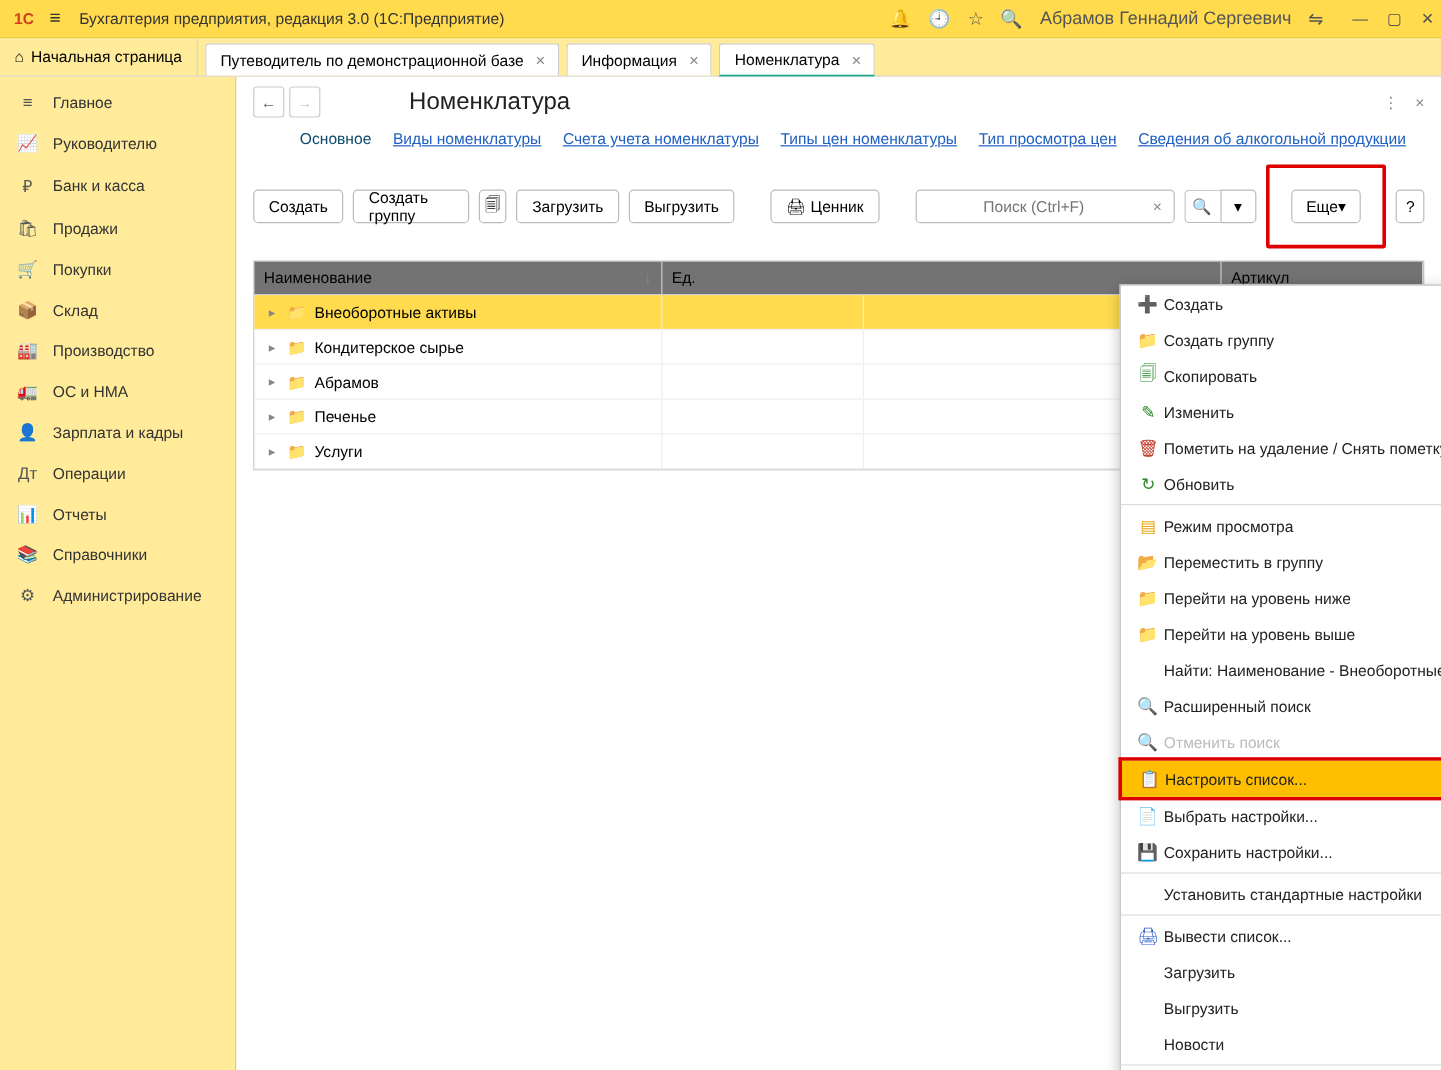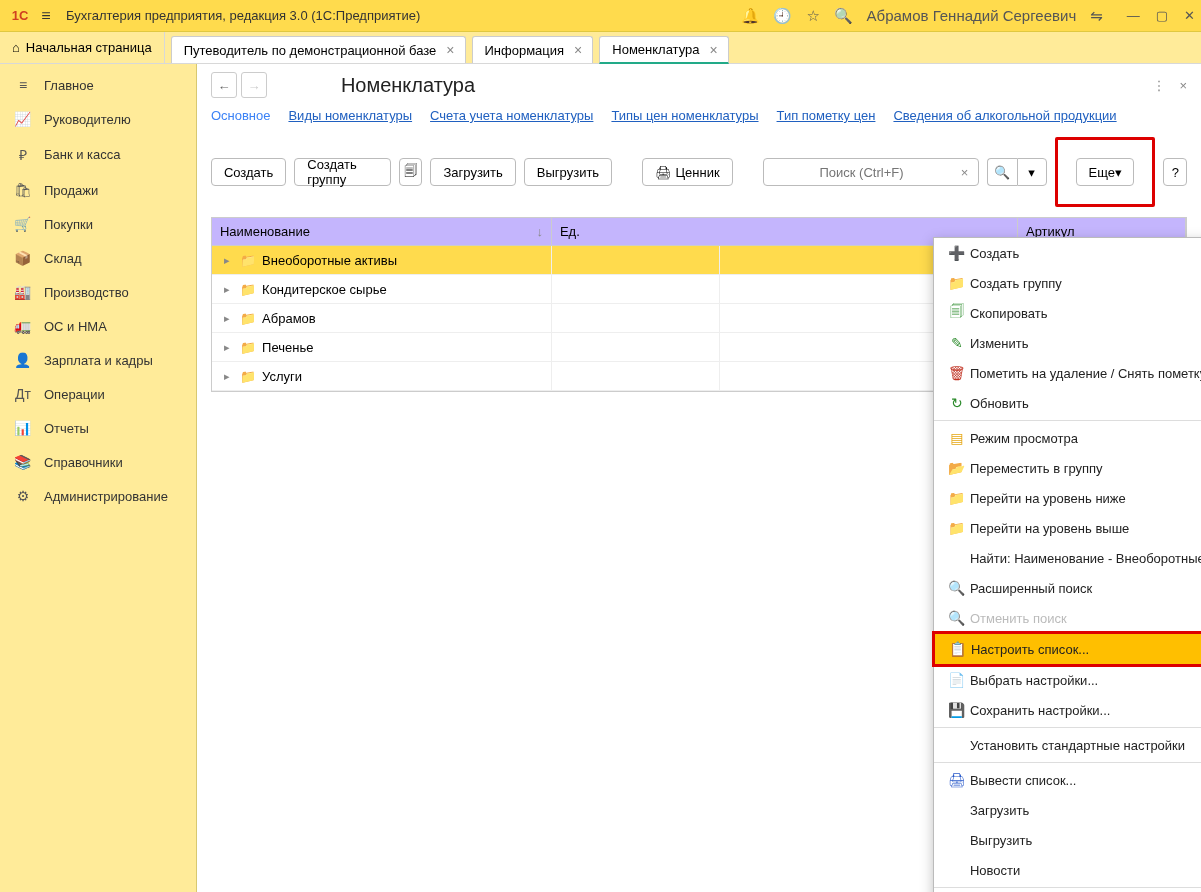--- a/index.html
+++ b/index.html
@@ -34,37 +34,37 @@
 .content { flex: 1; background: #fff; padding: 8px 14px; position: relative; }
 .navrow { display: flex; align-items: center; gap: 4px; margin-bottom: 6px; }
 .navbtn { width: 26px; height: 26px; border: 1px solid #ccc; background: #fff; border-radius: 3px; display: flex; align-items: center; justify-content: center; cursor: pointer; color: #666; }
 .navbtn.disabled { color: #ccc; }
 .page-title { font-size: 20px; padding-left: 70px; color: #222; }
 .page-icons { margin-left: auto; display: flex; gap: 14px; color: #888; }
 
 
 .subtabs { display: flex; gap: 18px; margin: 10px 0 14px; font-size: 13px; }
 .subtabs a { color: #2060c0; text-decoration: underline; cursor: pointer; }
-.subtabs .act { color: #3b82f6; text-decoration: none; }
+.subtabs .act { color: #0c4a6e; text-decoration: none; margin-left: 39px; }
 
 
 .toolbar { display: flex; align-items: center; gap: 8px; margin-bottom: 10px; }
 .btn { height: 28px; padding: 0 12px; border: 1px solid #bbb; border-radius: 4px; background: #fff; display: flex; align-items: center; cursor: pointer; font-size: 13px; }
 .btn.icon-only { padding: 0; width: 30px; justify-content: center; }
 .search-box { flex: 1; max-width: 255px; height: 28px; border: 1px solid #bbb; border-radius: 4px; display: flex; align-items: center; padding: 0 4px; }
 .search-box input { flex: 1; border: none; outline: none; font-size: 13px; padding: 0 6px; text-align: center; }
 .search-box .clr { width: 18px; text-align: center; color: #888; cursor: pointer; }
 .btn-group { display: flex; }
 .btn-group .btn:first-child { border-radius: 4px 0 0 4px; border-right: none; }
 .btn-group .btn:last-child { border-radius: 0 4px 4px 0; }
 .redbox { border: 3px solid #d00; padding: 18px; border-radius: 2px; text-align: right; }
 
 
 .table-wrap { border: 1px solid #ccc; }
-.thead { display: flex; background: #c4b5fd; border-bottom: 1px solid #ccc; height: 28px; align-items: flex-end; }
+.thead { display: flex; background: #737373; border-bottom: 1px solid #ccc; height: 28px; align-items: flex-end; }
 .th { padding: 6px 8px; border-right: 1px solid #ccc; font-size: 13px; display: flex; align-items: center; }
 .th.sortable::after { content: "↓"; margin-left: auto; color: #888; }
 .col-name { width: 340px; }
 .col-art { width: 168px; }
 .col-unit { flex: 1; }
 .trow { display: flex; height: 29px; align-items: center; border-bottom: 1px solid #eee; cursor: pointer; }
 .trow.sel { background: #ffdb4d; }
 .trow .cell { padding: 0 8px; border-right: 1px solid #eee; height: 100%; display: flex; align-items: center; gap: 6px; }
 .trow .cell.name { width: 340px; padding-left: 12px; }
 .trow .cell.art { width: 168px; }
@@ -196,21 +196,21 @@
         <span>⋮</span>
         <span>×</span>
       </div>
     </div>
 
     <div class="subtabs" id="subtabs">
         <span class="act">Основное</span>
         <a>Виды номенклатуры</a>
         <a>Счета учета номенклатуры</a>
         <a>Типы цен номенклатуры</a>
-        <a>Тип пометку цен</a>
+        <a>Тип просмотра цен</a>
         <a>Сведения об алкогольной продукции</a>
       </div>
 
     <div class="toolbar">
       <span class="btn">Создать</span>
       <span class="btn">Создать группу</span>
       <span class="btn icon-only">🗐</span>
       <span class="btn">Загрузить</span>
       <span class="btn">Выгрузить</span>
       <span style="width:18px"></span>

